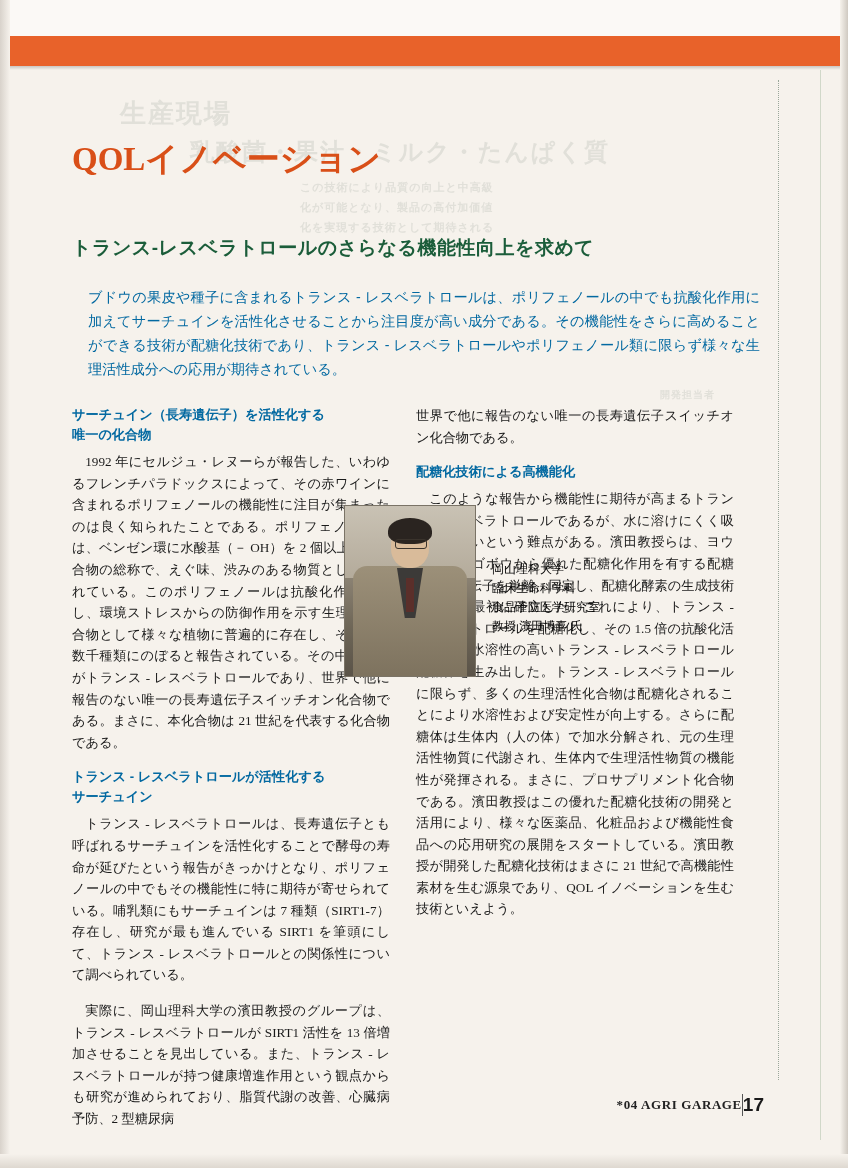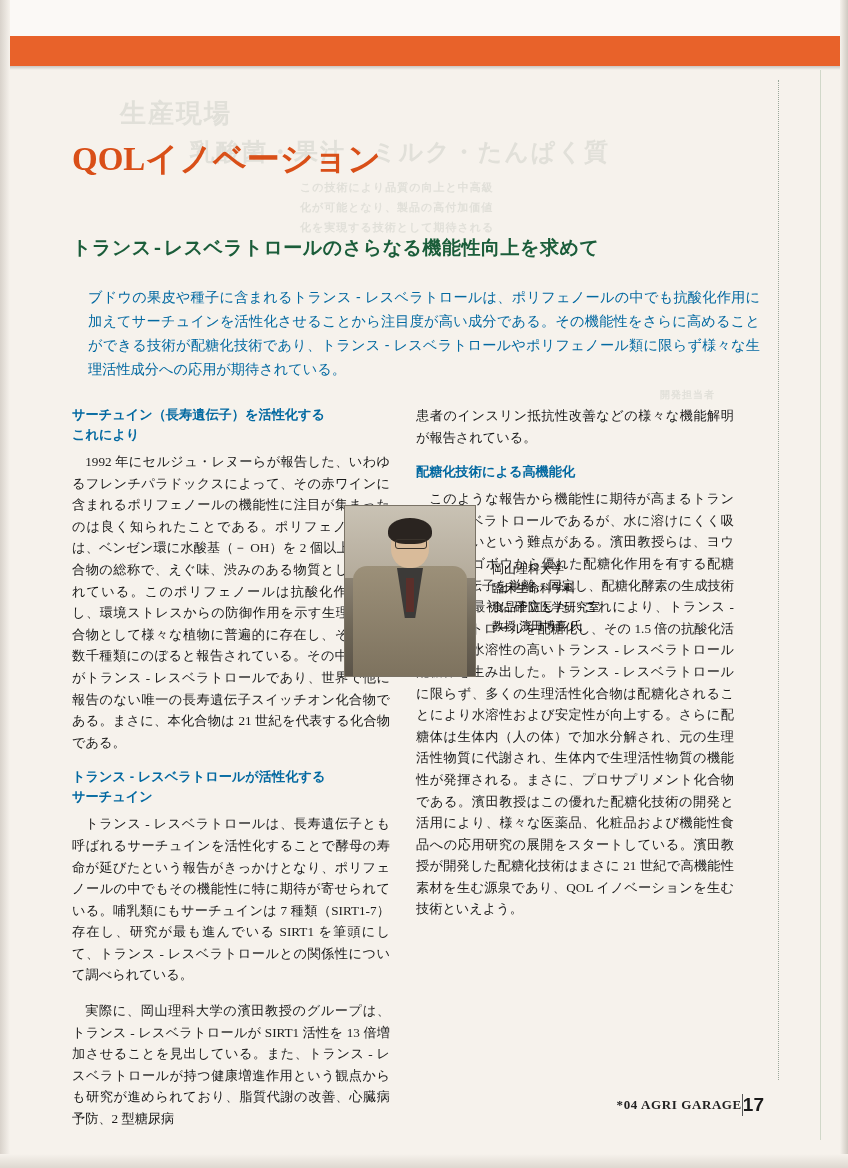--- a/index.html
+++ b/index.html
@@ -104,21 +104,21 @@
     font-size: 33px;
     line-height: 42px;
     letter-spacing: 0px;
   }
   .title-sub {
     position: absolute;
     left: 72px;
     top: 235px;
     width: 670px;
     color: #1b5d3a;
-    font-family: Liberation Mono, monospace;
+    font-family: Liberation Sans, sans-serif;
     font-weight: bold;
     font-size: 19px;
     letter-spacing: 0.5px;
   }
   .lede {
     position: absolute;
     left: 88px;
     top: 285px;
     width: 672px;
     color: #0369a1;
@@ -274,33 +274,33 @@
   </div>
 
   <div class="title-sub">トランス-レスベラトロールのさらなる機能性向上を求めて</div>
 
   <div class="lede">ブドウの果皮や種子に含まれるトランス - レスベラトロールは、ポリフェノールの中でも抗酸化作用に加えてサーチュインを活性化させることから注目度が高い成分である。その機能性をさらに高めることができる技術が配糖化技術であり、トランス - レスベラトロールやポリフェノール類に限らず様々な生理活性成分への応用が期待されている。</div>
 
   <div class="cols">
     <div class="col left">
       <div class="sec-head">
         <div>サーチュイン（長寿遺伝子）を活性化する</div>
-        <div>これにより</div>
+        <div>唯一の化合物</div>
       </div>
       <p class="para">1992 年にセルジュ・レヌーらが報告した、いわゆるフレンチパラドックスによって、その赤ワインに含まれるポリフェノールの機能性に注目が集まったのは良く知られたことである。ポリフェノールとは、ベンゼン環に水酸基（－ OH）を 2 個以上持つ化合物の総称で、えぐ味、渋みのある物質として知られている。このポリフェノールは抗酸化作用を示し、環境ストレスからの防御作用を示す生理活性化合物として様々な植物に普遍的に存在し、その数は数千種類にのぼると報告されている。その中の 1 つがトランス - レスベラトロールであり、世界で他に報告のない唯一の長寿遺伝子スイッチオン化合物である。まさに、本化合物は 21 世紀を代表する化合物である。</p>
       <div class="sec-head">
         <div>トランス - レスベラトロールが活性化する</div>
         <div>サーチュイン</div>
       </div>
       <p class="para">トランス - レスベラトロールは、長寿遺伝子とも呼ばれるサーチュインを活性化することで酵母の寿命が延びたという報告がきっかけとなり、ポリフェノールの中でもその機能性に特に期待が寄せられている。哺乳類にもサーチュインは 7 種類（SIRT1-7）存在し、研究が最も進んでいる SIRT1 を筆頭にして、トランス - レスベラトロールとの関係性について調べられている。</p>
       <p class="para">実際に、岡山理科大学の濱田教授のグループは、トランス - レスベラトロールが SIRT1 活性を 13 倍増加させることを見出している。また、トランス - レスベラトロールが持つ健康増進作用という観点からも研究が進められており、脂質代謝の改善、心臓病予防、2 型糖尿病</p>
     </div>
 
     <div class="col right">
-      <p class="para noindent">患者のインスリン抵抗性改善などの様々な機能解明が報告されている。</p>
+      <p class="para noindent">世界で他に報告のない唯一の長寿遺伝子スイッチオン化合物である。</p>
       <div class="sec-head">配糖化技術による高機能化</div>
       <p class="para">このような報告から機能性に期待が高まるトランス - レスベラトロールであるが、水に溶けにくく吸収率が低いという難点がある。濱田教授らは、ヨウシュヤマゴボウから優れた配糖化作用を有する配糖化酵素遺伝子を単離、同定し、配糖化酵素の生成技術を世界で最初に確立した。これにより、トランス - レスベラトロールを配糖化し、その 1.5 倍の抗酸化活性を示す水溶性の高いトランス - レスベラトロール配糖体を生み出した。トランス - レスベラトロールに限らず、多くの生理活性化合物は配糖化されることにより水溶性および安定性が向上する。さらに配糖体は生体内（人の体）で加水分解され、元の生理活性物質に代謝され、生体内で生理活性物質の機能性が発揮される。まさに、プロサプリメント化合物である。濱田教授はこの優れた配糖化技術の開発と活用により、様々な医薬品、化粧品および機能性食品への応用研究の展開をスタートしている。濱田教授が開発した配糖化技術はまさに 21 世紀で高機能性素材を生む源泉であり、QOL イノベーションを生む技術といえよう。</p>
     </div>
   </div>
 
   <div class="photo-wrap">
     <div class="photo">
       <div class="wall"></div>
       <div class="body"></div>
       <div class="shirt"></div>

